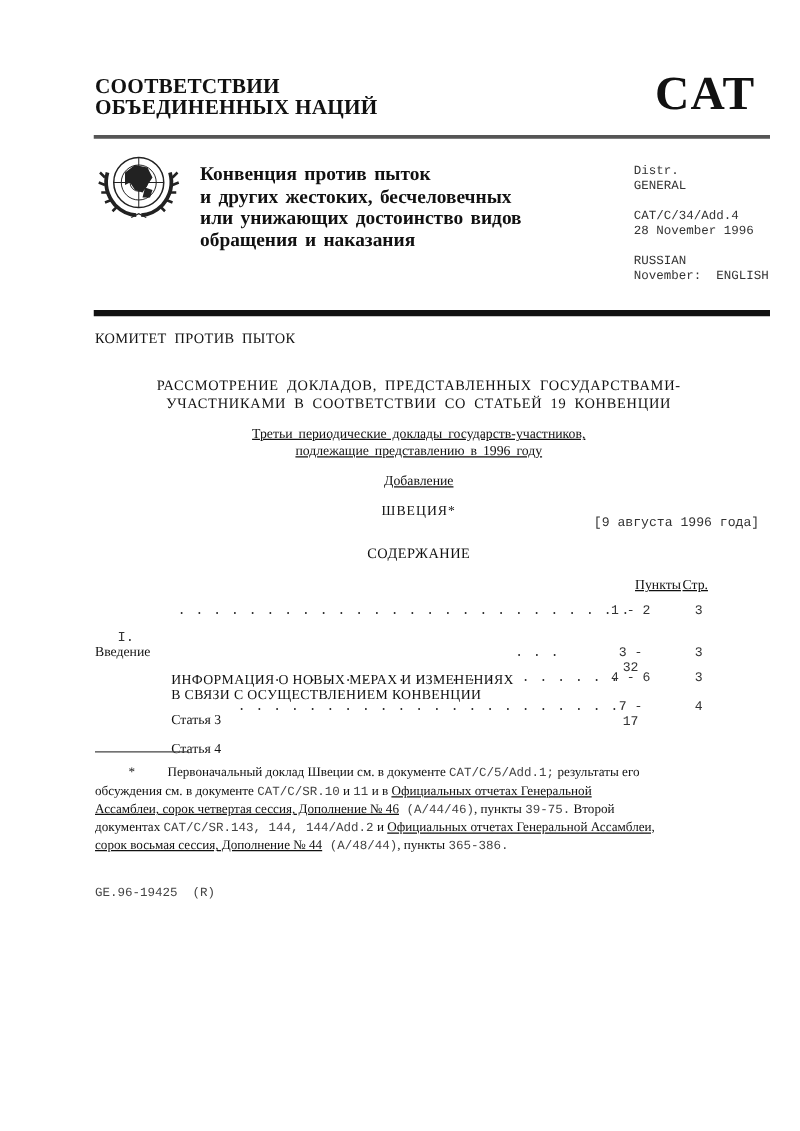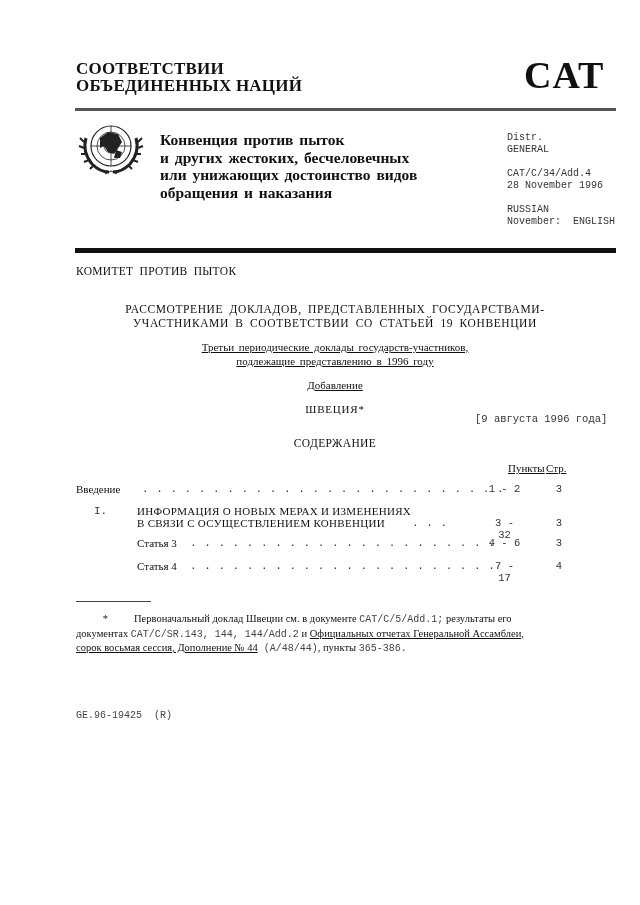--- a/index.html
+++ b/index.html
@@ -20,21 +20,21 @@
   .center { left: 0; width: 670px; text-align: center; font-size: 11.5px; line-height: 14px; }
   .heading { top: 302px; letter-spacing: 0.6px; word-spacing: 3px; }
   .subheading { top: 340px; font-size: 11px; line-height: 14px; text-decoration: underline; word-spacing: 2px; }
   .addendum { top: 378px; font-size: 11px; text-decoration: underline; }
   .country { top: 402px; font-size: 11px; letter-spacing: 0.8px; }
   .date { left: 475px; top: 413px; font-family: "Liberation Mono", monospace; font-size: 10.5px; color: #333; white-space: pre; }
   .contents { top: 436px; font-size: 11.5px; letter-spacing: 0.4px; }
   .colhdr { top: 462px; font-size: 11px; text-decoration: underline; }
   .toc-row { left: 76px; width: 540px; font-size: 11px; height: 14px; }
   .toc-row .num { position: absolute; left: 18px; font-family: "Liberation Mono", monospace; color: #333; }
-  .toc-row .label { position: absolute; white-space: nowrap; }
+  .toc-row .label { position: absolute; white-space: nowrap; margin-top: 33px; }
   .toc-row .dots { position: absolute; white-space: nowrap; font-family: "Liberation Mono", monospace; color: #333; letter-spacing: 0.5px; }
   .toc-row .pts { position: absolute; left: 411px; width: 35px; text-align: center; font-family: "Liberation Mono", monospace; color: #333; font-size: 10.5px; }
   .toc-row .pg { position: absolute; left: 476px; width: 14px; text-align: center; font-family: "Liberation Mono", monospace; color: #333; font-size: 10.5px; }
   .fn-sep { left: 76px; top: 601px; width: 75px; height: 1px; background: #444; }
   .footnote { left: 76px; top: 612px; width: 520px; font-size: 10.5px; line-height: 14.5px; }
   .footnote .ln { white-space: nowrap; height: 14.5px; }
   .mono { font-family: "Liberation Mono", monospace; color: #444; font-size: 10px; }
   .u { text-decoration: underline; }
   .ref { left: 76px; top: 710px; font-family: "Liberation Mono", monospace; font-size: 10px; color: #444; white-space: pre; }
 </style>
@@ -131,17 +131,19 @@
   <span class="label" style="left:61px;">Статья 4</span>
   <span class="dots" style="left:114px;">. . . . . . . . . . . . . . . . . . . . . .</span>
   <span class="pts">7 - 17</span>
   <span class="pg">4</span>
 </div>
 
 <div class="abs fn-sep"></div>
 
 <div class="abs footnote">
   <div class="ln"><span style="display:inline-block; width:32px; text-align:right; margin-right:26px;">*</span><span>Первоначальный доклад Швеции см. в документе </span><span class="mono">CAT/C/5/Add.1;</span><span>  результаты его</span></div>
+  <div class="ln"><span>обсуждения см. в документе </span><span class="mono">CAT/C/SR.10</span><span> и </span><span class="mono">11</span><span> и в </span><span class="u">Официальных отчетах Генеральной</span></div>
+  <div class="ln"><span class="u">Ассамблеи, сорок четвертая сессия, Дополнение № 46</span><span class="mono"> (A/44/46)</span><span>, пункты </span><span class="mono">39-75.</span><span>  Второй</span></div>
   <div class="ln"><span>документах </span><span class="mono">CAT/C/SR.143, 144, 144/Add.2</span><span> и </span><span class="u">Официальных отчетах Генеральной Ассамблеи,</span></div>
   <div class="ln"><span class="u">сорок восьмая сессия, Дополнение № 44</span><span class="mono"> (A/48/44)</span><span>, пункты </span><span class="mono">365-386.</span></div>
 </div>
 
 <div class="abs ref">GE.96-19425  (R)</div>
 
 </body></html>

